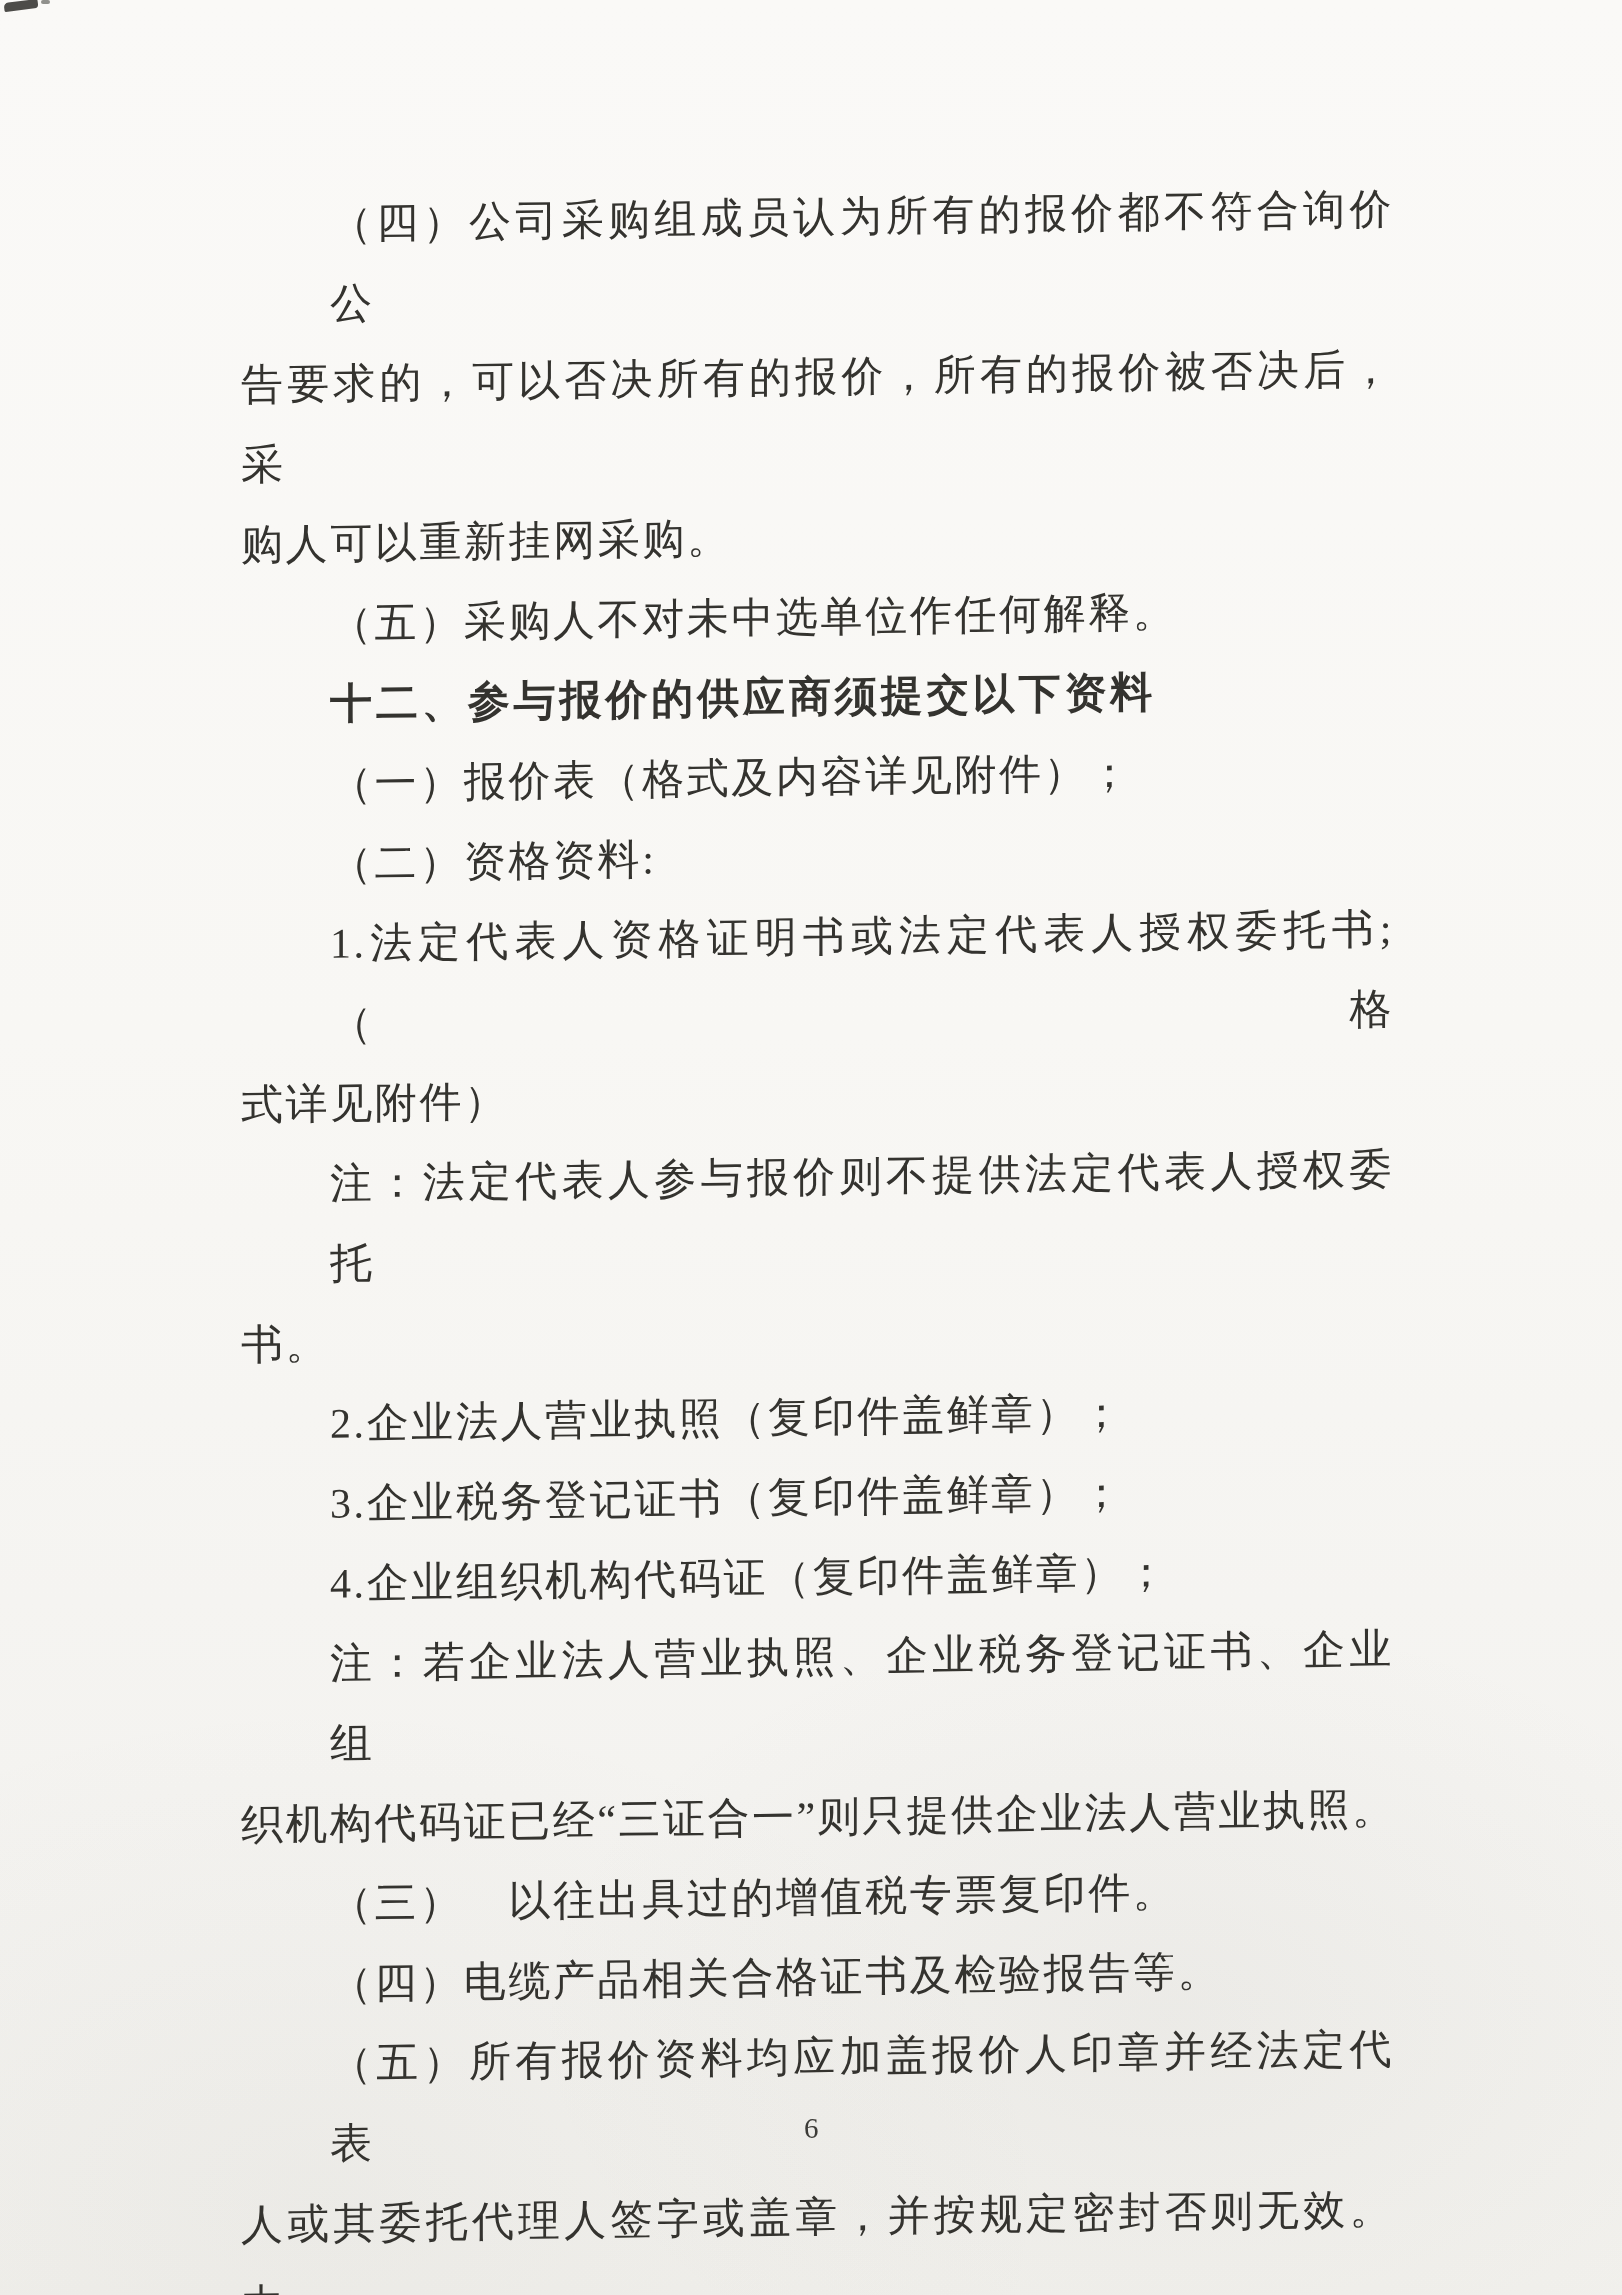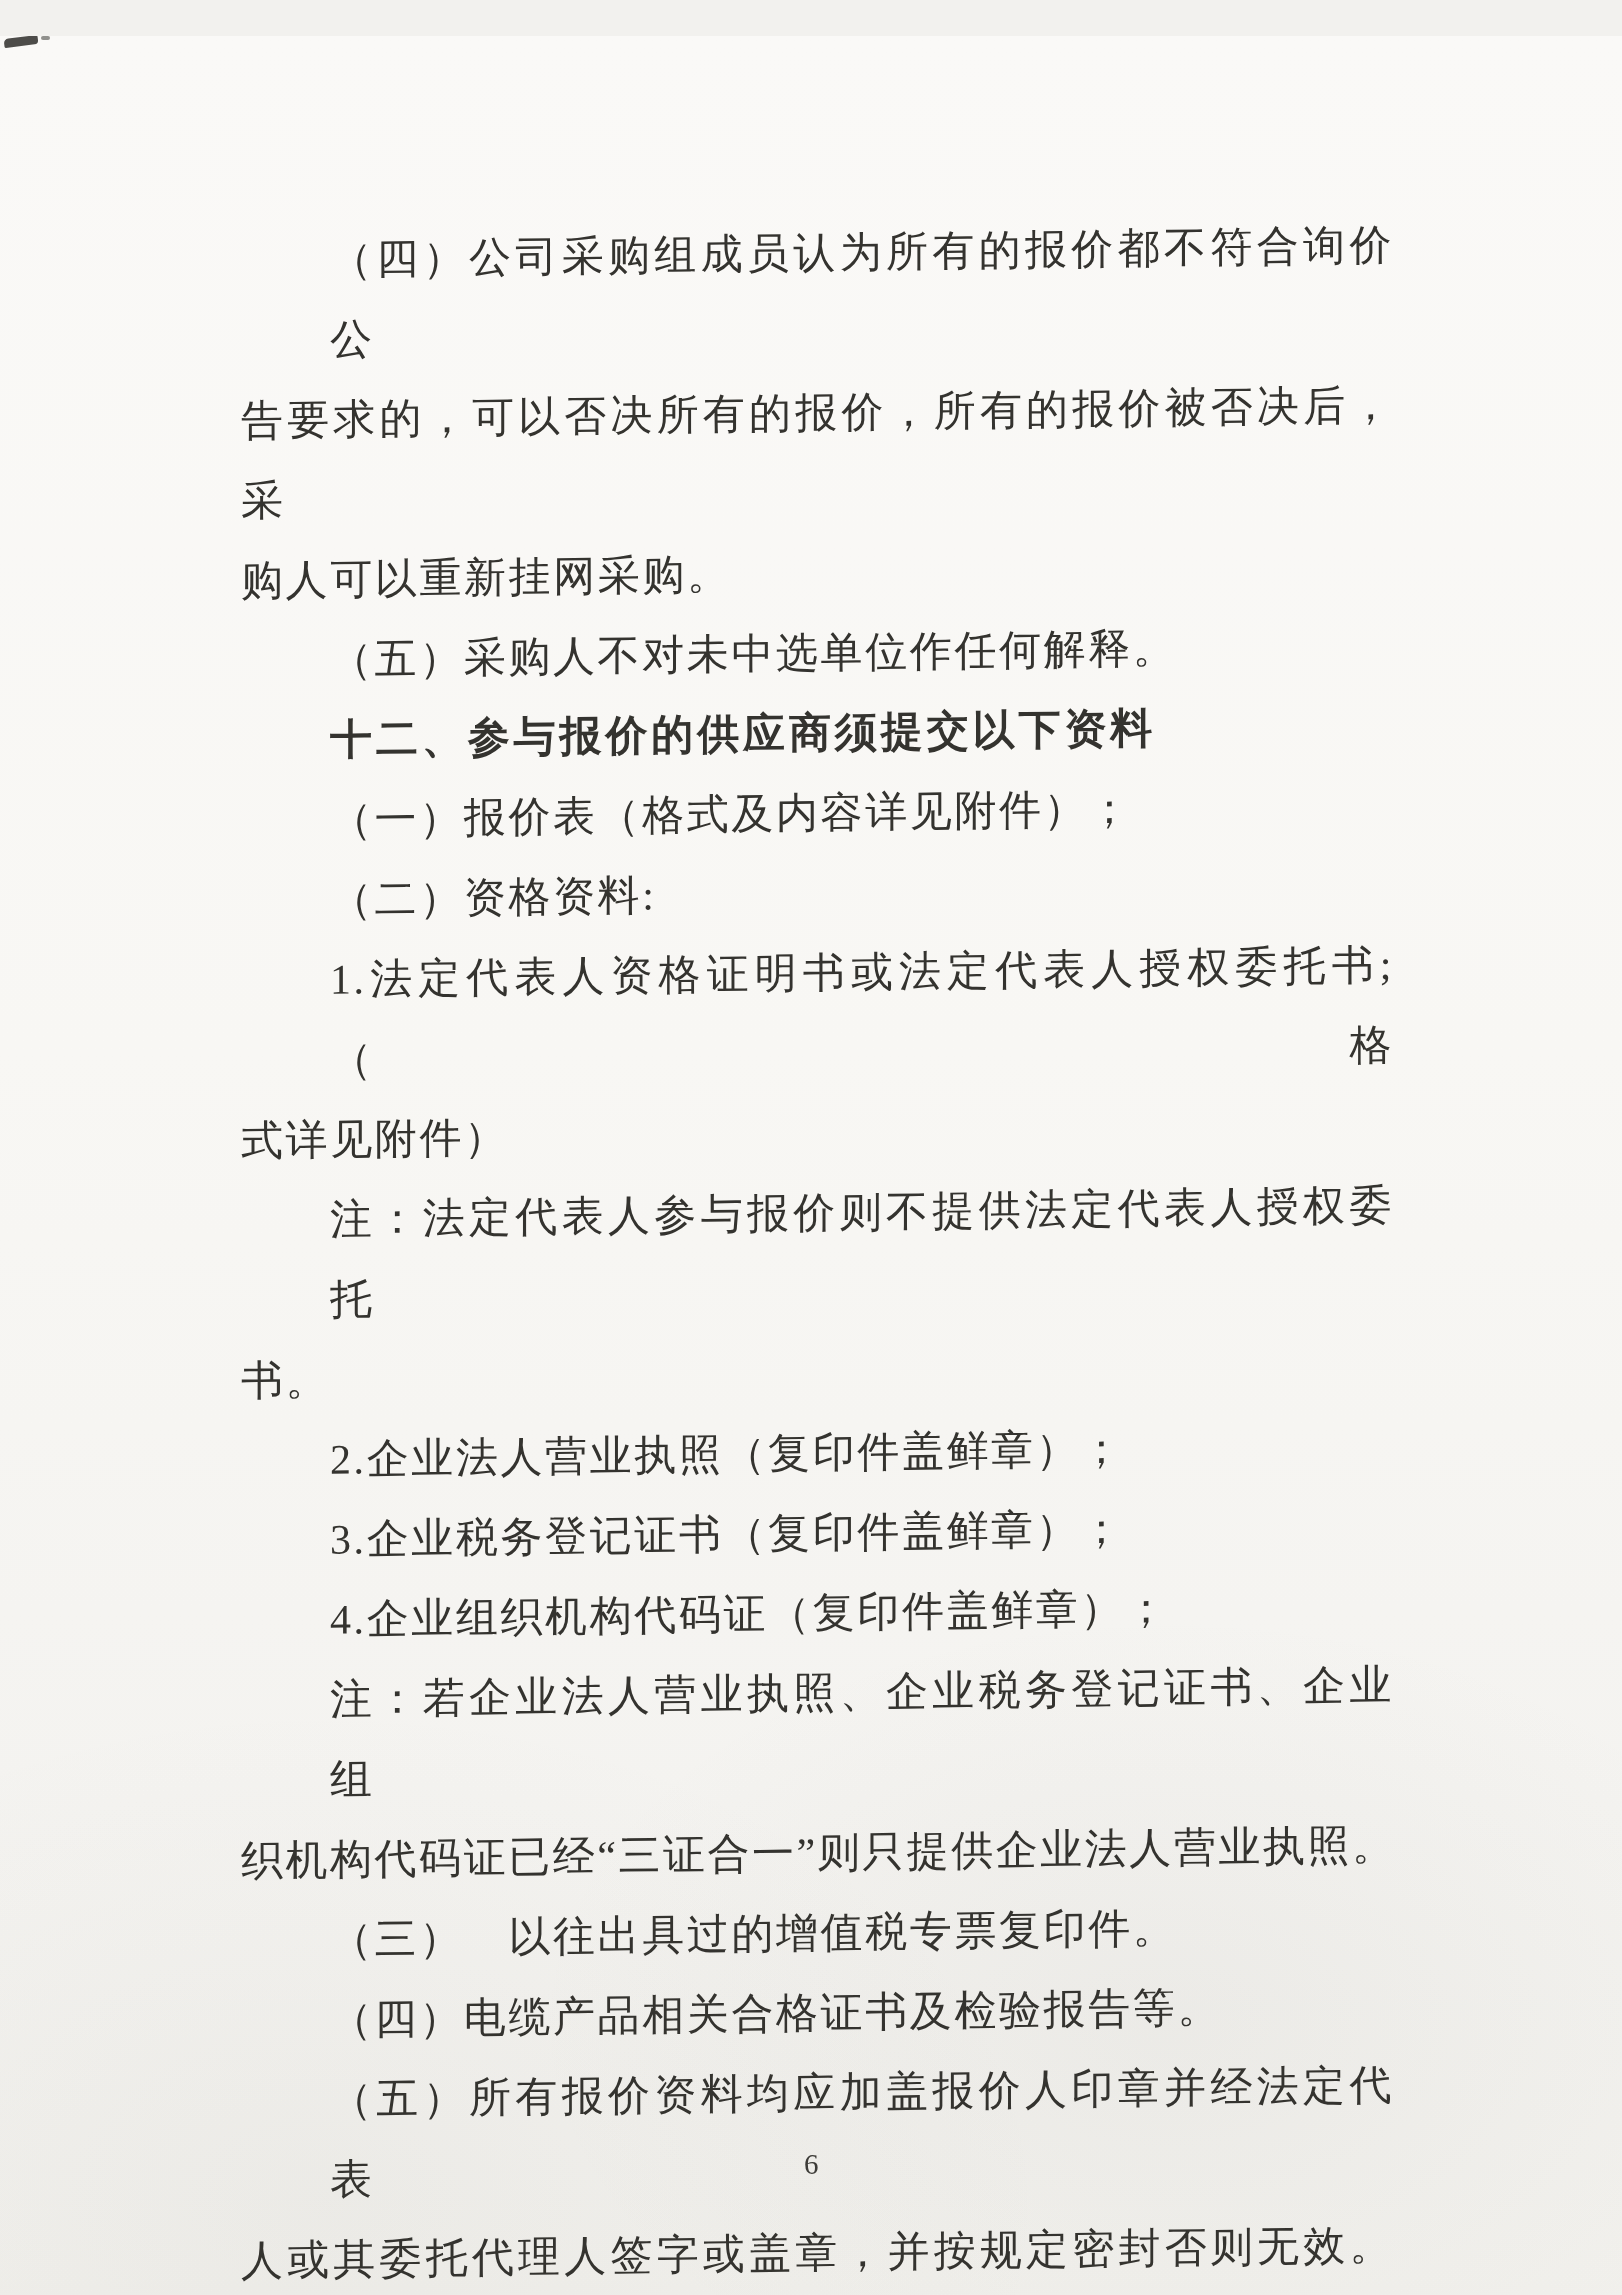--- a/index.html
+++ b/index.html
@@ -15,21 +15,20 @@
     overflow: hidden;
   }
   .page {
     position: absolute;
     inset: 0;
     background:
       radial-gradient(ellipse 916px 589px at 72% 88%, rgba(120,118,110,0.06), rgba(0,0,0,0) 70%),
       radial-gradient(ellipse 1047px 720px at 20% 96%, rgba(120,118,110,0.05), rgba(0,0,0,0) 70%),
       linear-gradient(180deg, #faf9f7 0%, #f8f7f4 45%, #f4f3f0 78%, #f1f0ec 100%);
     overflow: hidden;
-    margin-top: 36px;
   }
   
   .speck {
     position: absolute;
     left: 3.9px;
     top: 1.3px;
     width: 34px;
     height: 8.5px;
     background: #3a3935;
     border-radius: 4.6px 2px 3.9px 1.3px;

